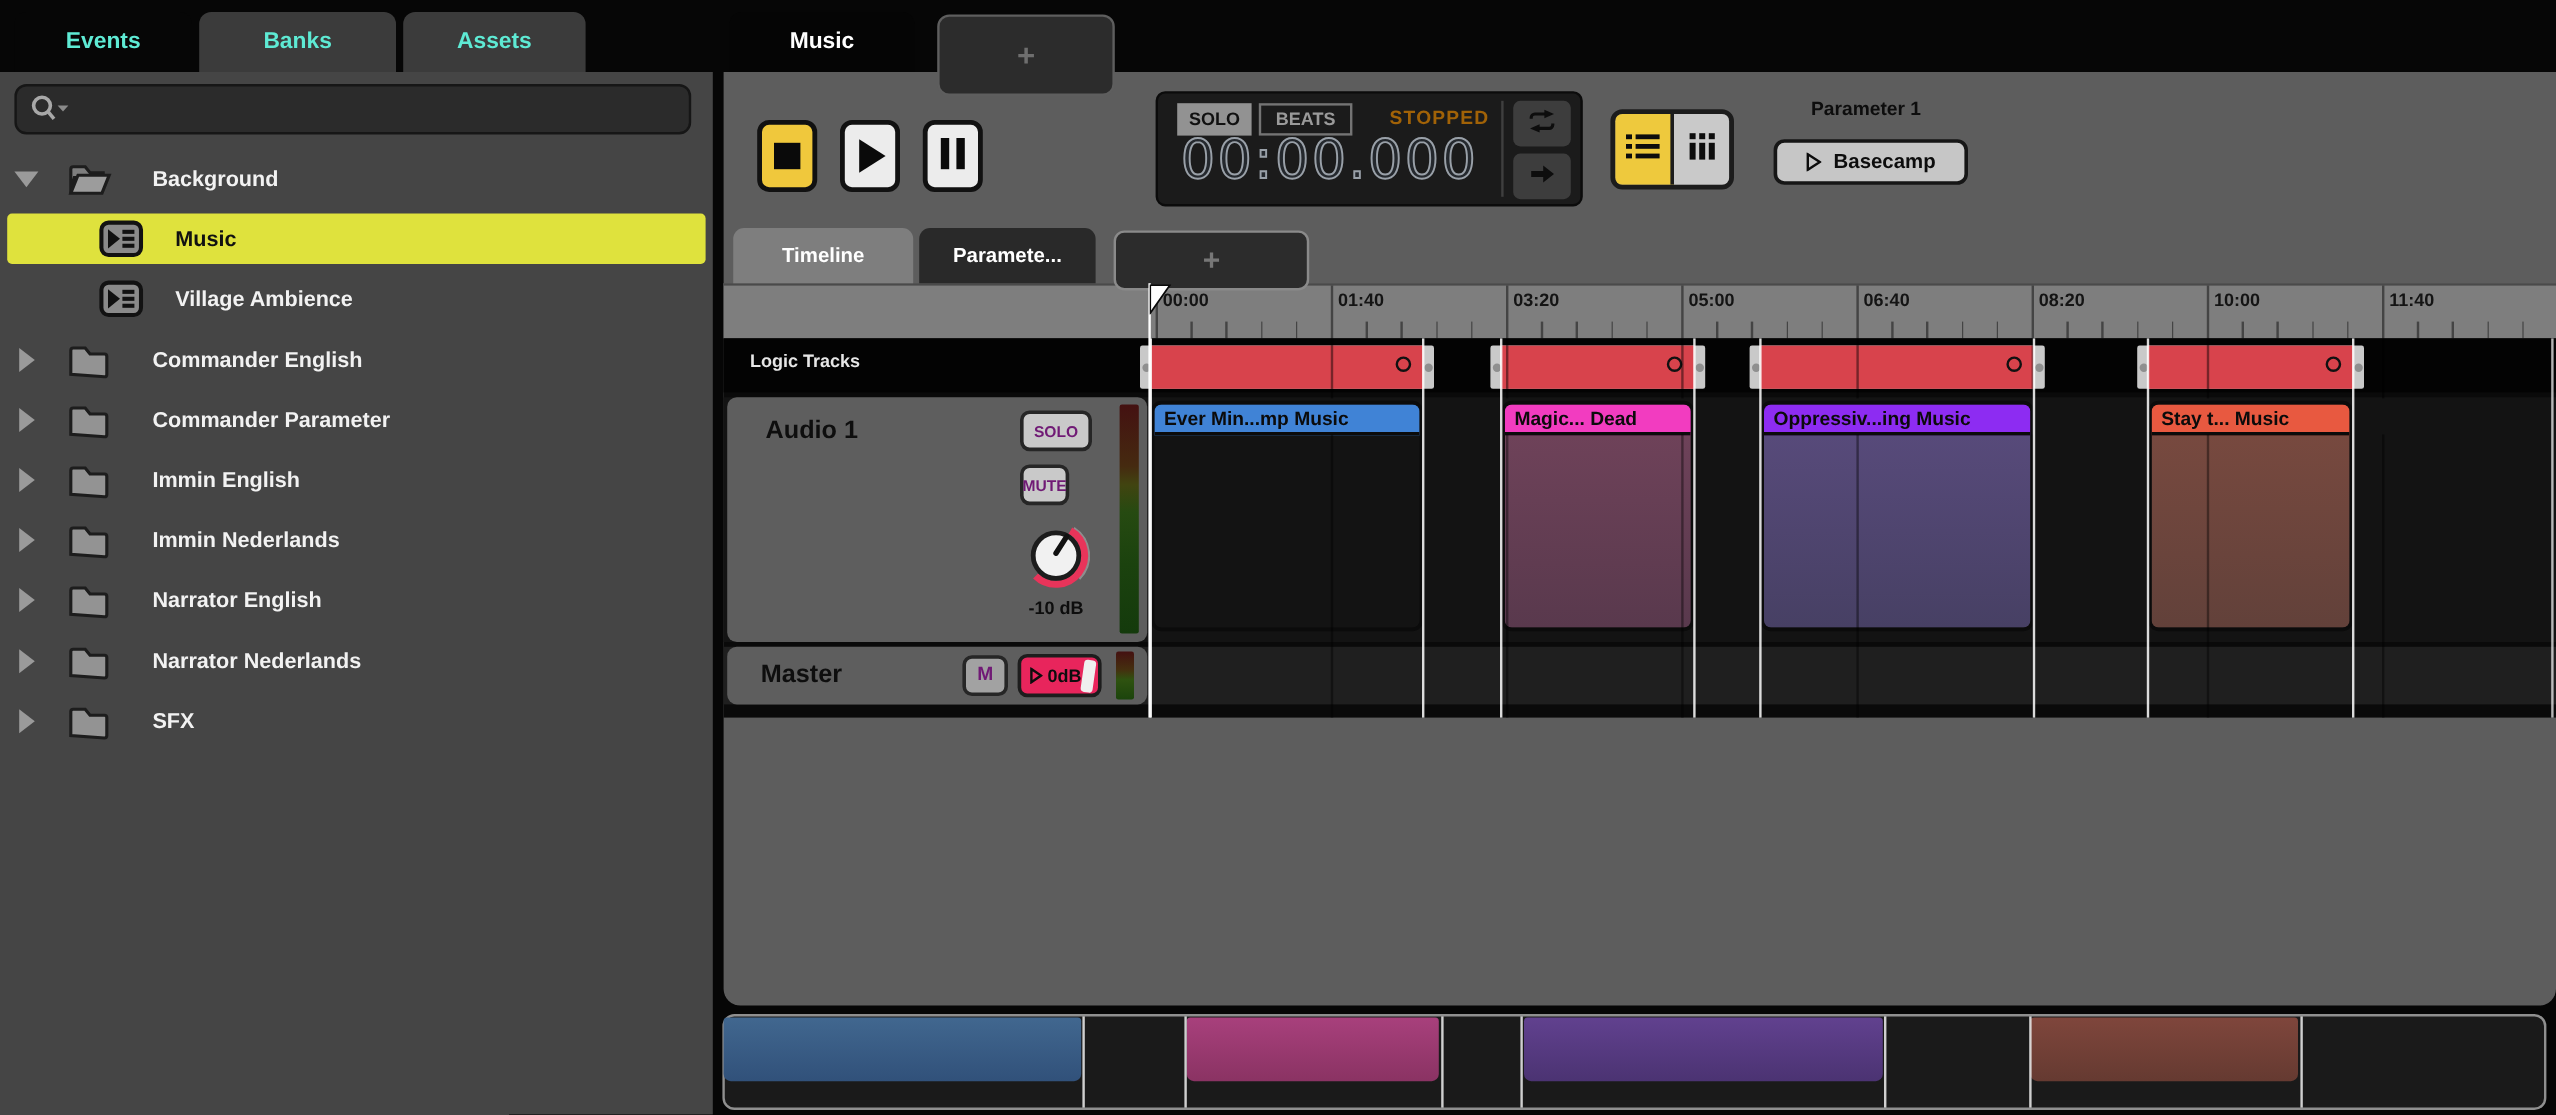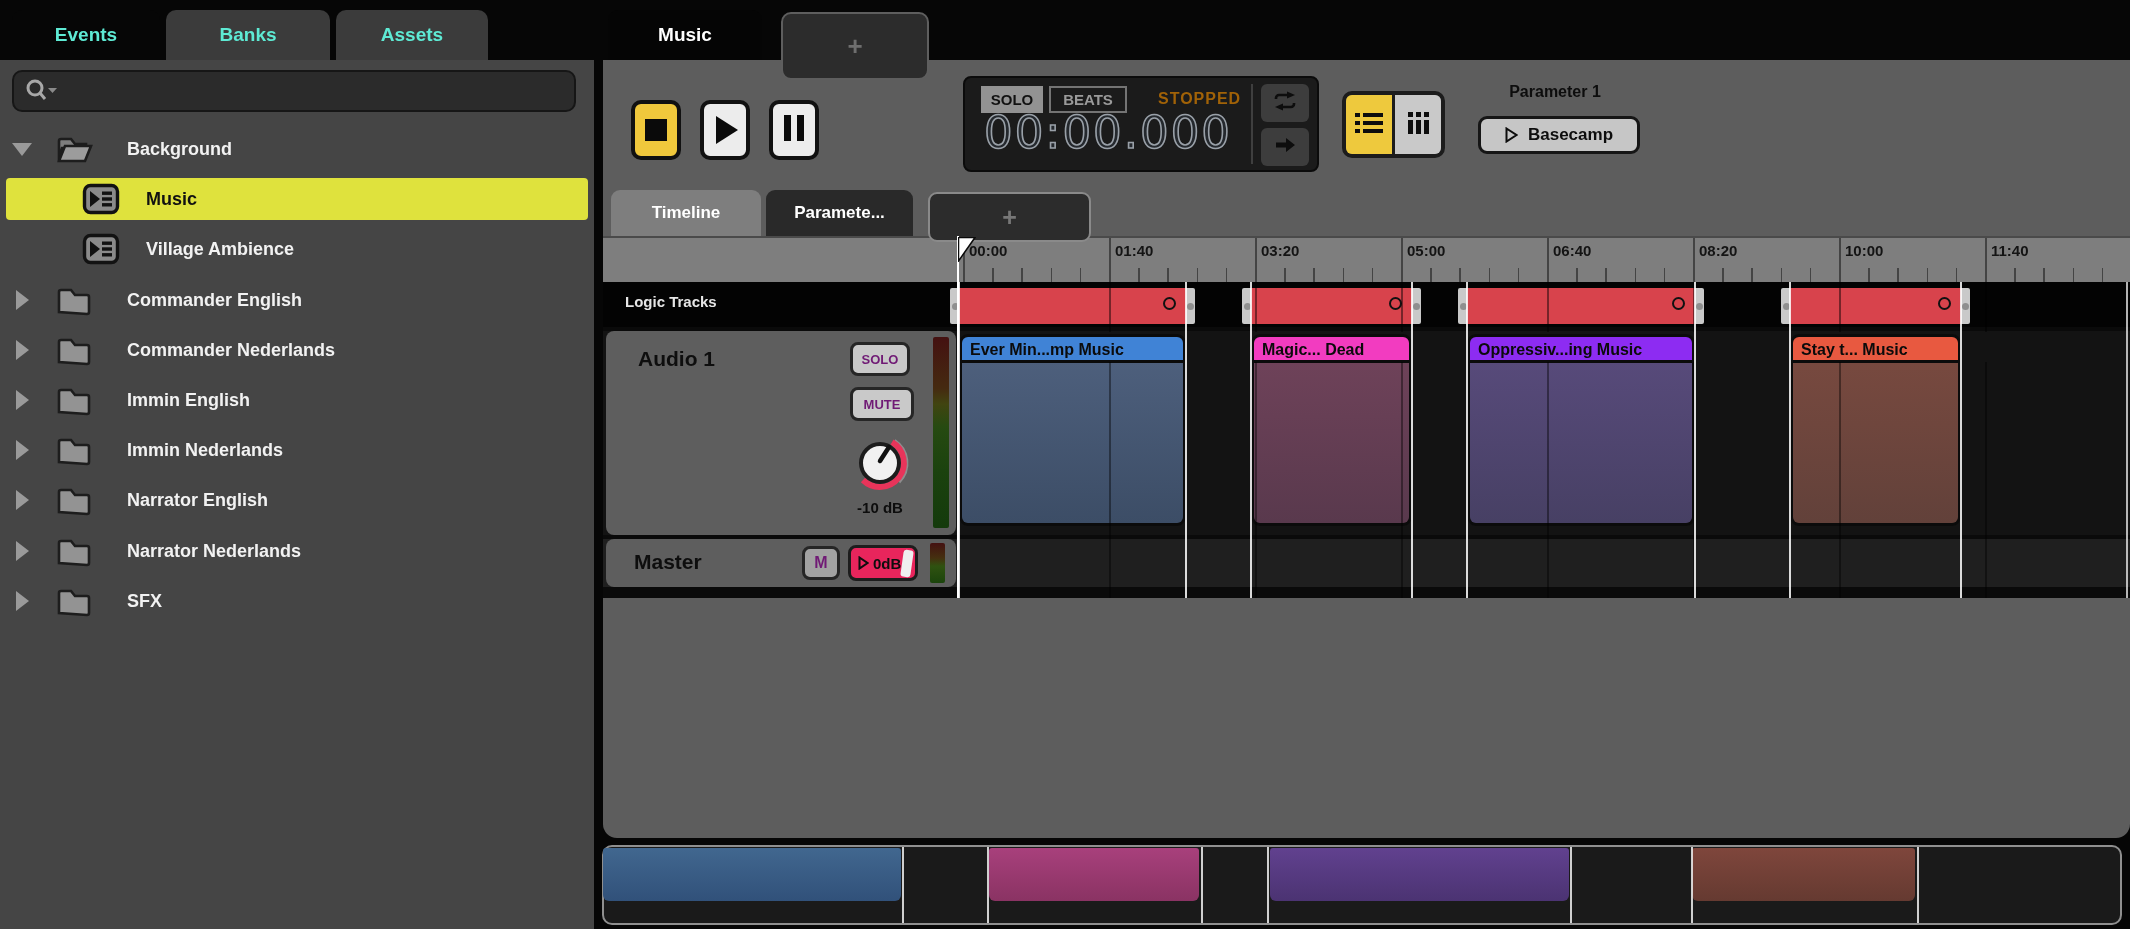--- a/index.html
+++ b/index.html
@@ -75,21 +75,21 @@
   #layer-clips{z-index:4;} #layer-grid{z-index:5;} #layer-lines{z-index:6;} #layer-overview{z-index:3;}
   #playhead-line{left:957px;top:236px;width:2px;height:362px;background:#fff;z-index:7;}
   #playhead-flag{left:958px;top:237px;z-index:7;}
 
   #audio-header{left:606px;top:331px;width:350px;height:204px;background:#5e5e5e;border-radius:8px;z-index:8;}
   #master-header{left:606px;top:539px;width:350px;height:48px;background:#5e5e5e;border-radius:8px;z-index:8;}
   .trk-name{color:#0e0e0e;font-weight:700;font-size:21px;}
   .sm-btn{background:#c9c9c9;border:3px solid #262626;border-radius:8px;color:#701a75;font-weight:800;
           display:flex;align-items:center;justify-content:center;box-sizing:border-box;}
   #btn-solo{left:244px;top:11px;width:60px;height:34px;font-size:13px;}
-  #btn-mute{left:244px;top:56px;width:64px;height:34px;font-size:13px;}
+  #btn-mute{left:244px;top:56px;width:41px;height:34px;font-size:13px;}
   #audio-meter{left:327px;top:6px;width:16px;height:191px;border-radius:2px;
     background:linear-gradient(180deg,#441111 0%,#452a10 27%,#414410 35%,#264a11 47%,#1b420e 70%,#143a0c 100%);}
   #knob-box{left:238px;top:98px;}
   #vol-label{left:214px;top:168px;width:120px;text-align:center;color:#0d0d0d;font-size:15px;font-weight:800;}
   #btn-m{left:196px;top:7px;width:38px;height:34px;background:#a2a2a2;font-size:16px;}
   #fader-btn{left:242px;top:6px;width:70px;height:36px;background:#e8255c;border:3px solid #1d1d1d;border-radius:8px;
              display:flex;align-items:center;justify-content:flex-start;gap:4px;padding-left:7px;box-sizing:border-box;
              color:#0d0d0d;font-weight:800;font-size:15px;overflow:hidden;}
   #fader-notch{position:absolute;right:3px;top:2px;width:10px;height:27px;background:#efefef;border-radius:3px;transform:rotate(8deg);}
   #master-meter{left:324px;top:4px;width:15px;height:40px;border-radius:2px;
@@ -153,21 +153,21 @@
         <span style="position: absolute; left: 54px; top: 5px;"><svg width="40" height="32" viewBox="0 0 40 32">
             <path d="M5 28 V8 a2 2 0 0 1 2-2 h10 l4 5 h12 a2 2 0 0 1 2 2 v15 a2 2 0 0 1 -2 2 z" fill="#939393" stroke="#1d1d1d" stroke-width="2.6"></path>
           </svg></span>
         <span class="tree-label" style="position: absolute; left: 127px; top: 0px;">Commander English</span>
       </div>
       <div style="position: absolute; left: 0px; top: 328.8px; width: 594px; height: 42px;">
         <div class="exp-right" style="position: absolute; left: 16px; top: 11px;"></div>
         <span style="position: absolute; left: 54px; top: 5px;"><svg width="40" height="32" viewBox="0 0 40 32">
             <path d="M5 28 V8 a2 2 0 0 1 2-2 h10 l4 5 h12 a2 2 0 0 1 2 2 v15 a2 2 0 0 1 -2 2 z" fill="#939393" stroke="#1d1d1d" stroke-width="2.6"></path>
           </svg></span>
-        <span class="tree-label" style="position: absolute; left: 127px; top: 0px;">Commander Nederlands</span>
+        <span class="tree-label" style="position: absolute; left: 127px; top: 0px;">Commander Parameter</span>
       </div>
       <div style="position: absolute; left: 0px; top: 379px; width: 594px; height: 42px;">
         <div class="exp-right" style="position: absolute; left: 16px; top: 11px;"></div>
         <span style="position: absolute; left: 54px; top: 5px;"><svg width="40" height="32" viewBox="0 0 40 32">
             <path d="M5 28 V8 a2 2 0 0 1 2-2 h10 l4 5 h12 a2 2 0 0 1 2 2 v15 a2 2 0 0 1 -2 2 z" fill="#939393" stroke="#1d1d1d" stroke-width="2.6"></path>
           </svg></span>
         <span class="tree-label" style="position: absolute; left: 127px; top: 0px;">Immin English</span>
       </div>
       <div style="position: absolute; left: 0px; top: 429.2px; width: 594px; height: 42px;">
         <div class="exp-right" style="position: absolute; left: 16px; top: 11px;"></div>
@@ -354,21 +354,21 @@
         <div style="position: absolute; right: 19px; top: 9px; width: 9px; height: 9px; border-radius: 50%; border: 2.5px solid rgb(17, 17, 17);"></div>
       </div>
       <div style="position: absolute; left: 1781px; top: 288px; width: 189px; height: 36px; background: rgb(201, 201, 201); border-radius: 2px;">
         <div style="position: absolute; left: 9px; top: 0px; width: 171px; height: 36px; background: rgb(216, 67, 76);"></div>
         <div style="position: absolute; left: 1.5px; top: 14.5px; width: 7px; height: 7px; border-radius: 50%; background: rgb(143, 143, 143);"></div>
         <div style="position: absolute; right: 1.5px; top: 14.5px; width: 7px; height: 7px; border-radius: 50%; background: rgb(143, 143, 143);"></div>
         <div style="position: absolute; right: 19px; top: 9px; width: 9px; height: 9px; border-radius: 50%; border: 2.5px solid rgb(17, 17, 17);"></div>
       </div>
     </div>
   <div id="layer-clips" class="abs">
-      <div style="position: absolute; left: 959px; top: 334px; width: 227px; height: 192px; border: 3px solid rgb(11, 11, 11); border-radius: 9px; box-sizing: border-box; overflow: hidden; display: flex; flex-direction: column;">
+      <div style="position: absolute; left: 959px; top: 334px; width: 227px; height: 192px; border: 3px solid rgb(11, 11, 11); border-radius: 9px; box-sizing: border-box; overflow: hidden; display: flex; ">
         <div style="position: relative; width: 100%; height: 26px; background: rgb(64, 131, 214); border-bottom: 3px solid rgb(11, 11, 11); color: rgb(11, 11, 11); font-size: 16px; font-weight: 700; line-height: 25px; padding-left: 8px; white-space: nowrap; overflow: hidden; box-sizing: border-box; flex: 0 0 auto;">Ever Min...mp Music</div>
         <div style="position: relative; width: 100%; flex: 1 1 0%; background: linear-gradient(rgb(77, 95, 124), rgb(60, 77, 102));"></div>
       </div>
       <div style="position: absolute; left: 1251px; top: 334px; width: 161px; height: 192px; border: 3px solid rgb(11, 11, 11); border-radius: 9px; box-sizing: border-box; overflow: hidden; display: flex; flex-direction: column;">
         <div style="position: relative; width: 100%; height: 26px; background: rgb(242, 60, 192); border-bottom: 3px solid rgb(11, 11, 11); color: rgb(11, 11, 11); font-size: 16px; font-weight: 700; line-height: 25px; padding-left: 8px; white-space: nowrap; overflow: hidden; box-sizing: border-box; flex: 0 0 auto;">Magic... Dead</div>
         <div style="position: relative; width: 100%; flex: 1 1 0%; background: linear-gradient(rgb(110, 66, 89), rgb(89, 57, 77));"></div>
       </div>
       <div style="position: absolute; left: 1467px; top: 334px; width: 228px; height: 192px; border: 3px solid rgb(11, 11, 11); border-radius: 9px; box-sizing: border-box; overflow: hidden; display: flex; flex-direction: column;">
         <div style="position: relative; width: 100%; height: 26px; background: rgb(141, 44, 242); border-bottom: 3px solid rgb(11, 11, 11); color: rgb(11, 11, 11); font-size: 16px; font-weight: 700; line-height: 25px; padding-left: 8px; white-space: nowrap; overflow: hidden; box-sizing: border-box; flex: 0 0 auto;">Oppressiv...ing Music</div>
         <div style="position: relative; width: 100%; flex: 1 1 0%; background: linear-gradient(rgb(87, 74, 122), rgb(71, 64, 100));"></div>

